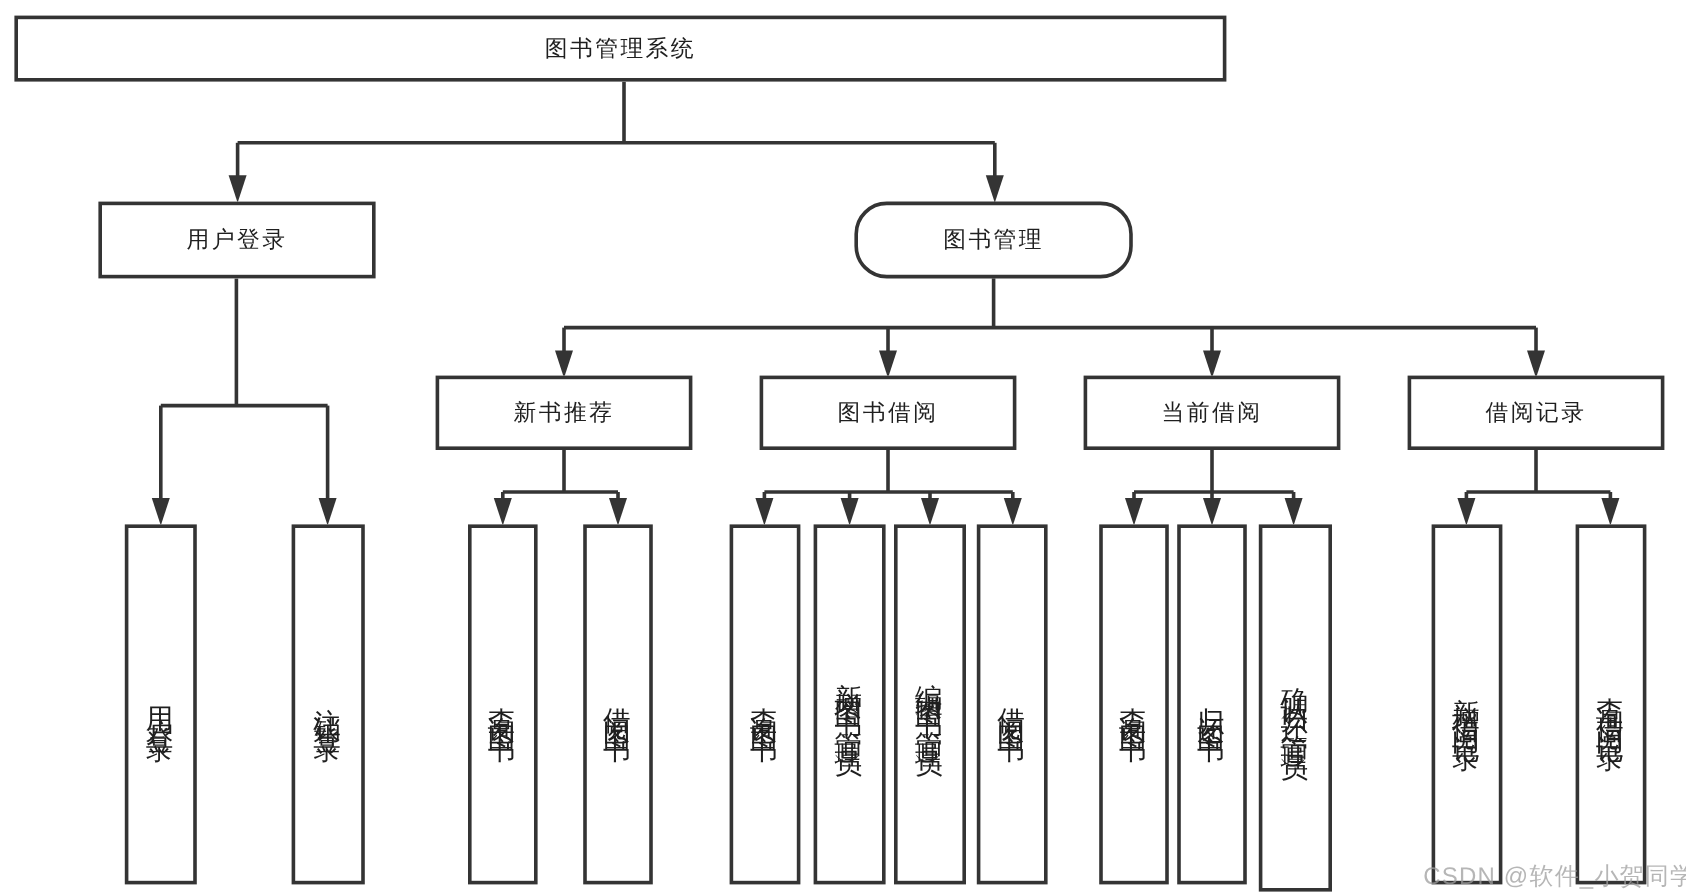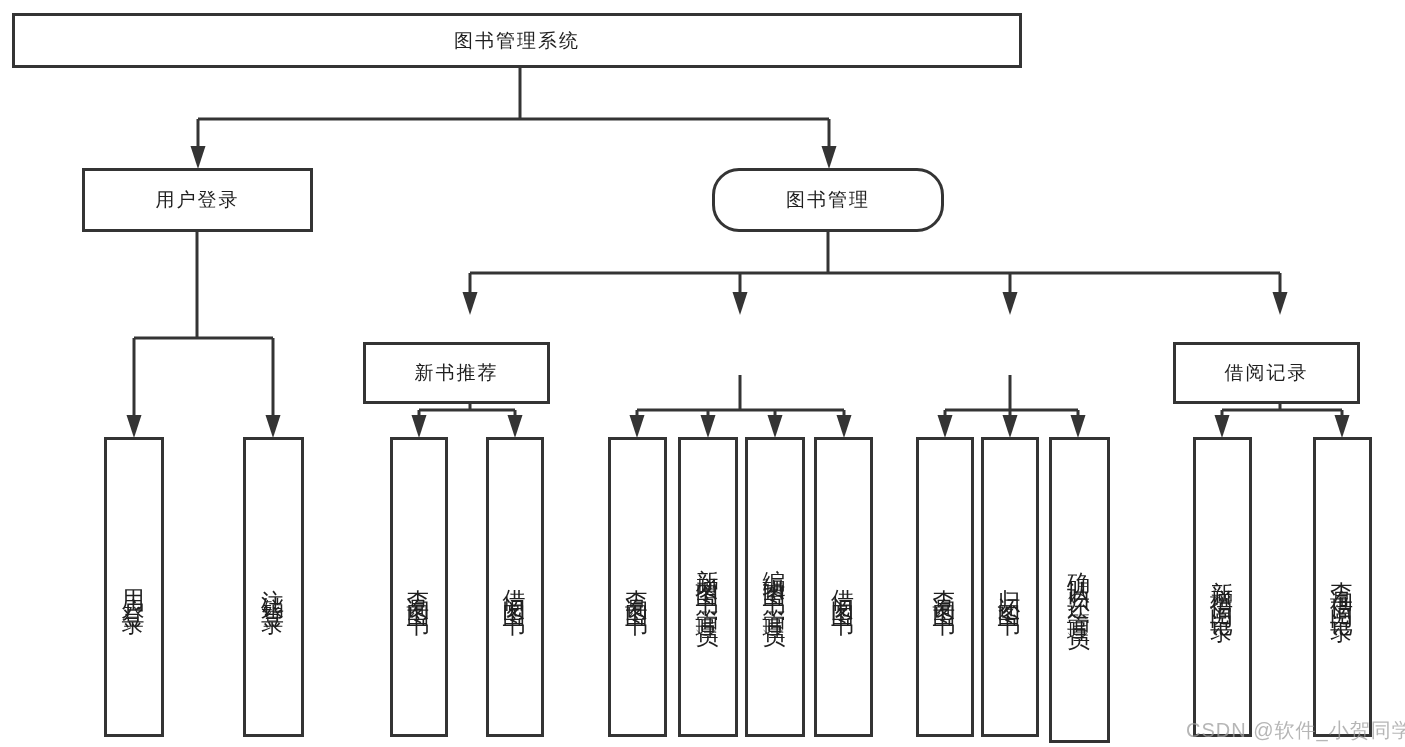--- a/index.html
+++ b/index.html
@@ -30,21 +30,21 @@
     letter-spacing:8px;
     font-size:23px;
     white-space:normal;
   }
   
   .n-root   { left:12px;  top:13px;  width:1010px; height:55px; }
   
   .n-login  { left:82px;  top:168px; width:231px; height:64px; }
   .n-mgmt   { left:712px; top:168px; width:232px; height:64px;border-radius:27px; }
   
-  .n-l3     { top:313px; width:187px; height:62px;margin-top:29px; }
+  .n-l3     { top:313px; width:214px; height:62px; }
   .n-newrec { left:363px; }
   .n-borrow { left:633px; }
   .n-curr   { left:903px; }
   .n-record { left:1173px; }
   
   .leaf     { top:437px; height:300px; }
   .n-a1 { left:104px;  width:60px; }
   .n-a2 { left:243px;  width:61px; }
   .n-b1 { left:390px;  width:58px; }
   .n-b2 { left:486px;  width:58px; }
@@ -133,20 +133,22 @@
       <polygon points="1334.5,415 1349.5,415 1342,438"></polygon>
     </g>
   </svg>
 
   <div class="node n-root">图书管理系统</div>
 
   <div class="node n-login">用户登录</div>
   <div class="node n-mgmt">图书管理</div>
 
   <div class="node n-l3 n-newrec">新书推荐</div>
+  <div class="node n-l3 n-borrow">图书借阅</div>
+  <div class="node n-l3 n-curr">当前借阅</div>
   <div class="node n-l3 n-record">借阅记录</div>
 
   <div class="node v leaf n-a1">用户登录</div>
   <div class="node v leaf n-a2">注销登录</div>
 
   <div class="node v leaf n-b1">查询图书</div>
   <div class="node v leaf n-b2">借阅图书</div>
 
   <div class="node v leaf n-c1">查询图书</div>
   <div class="node v leaf n-c2">新增图书（管理员）</div>

